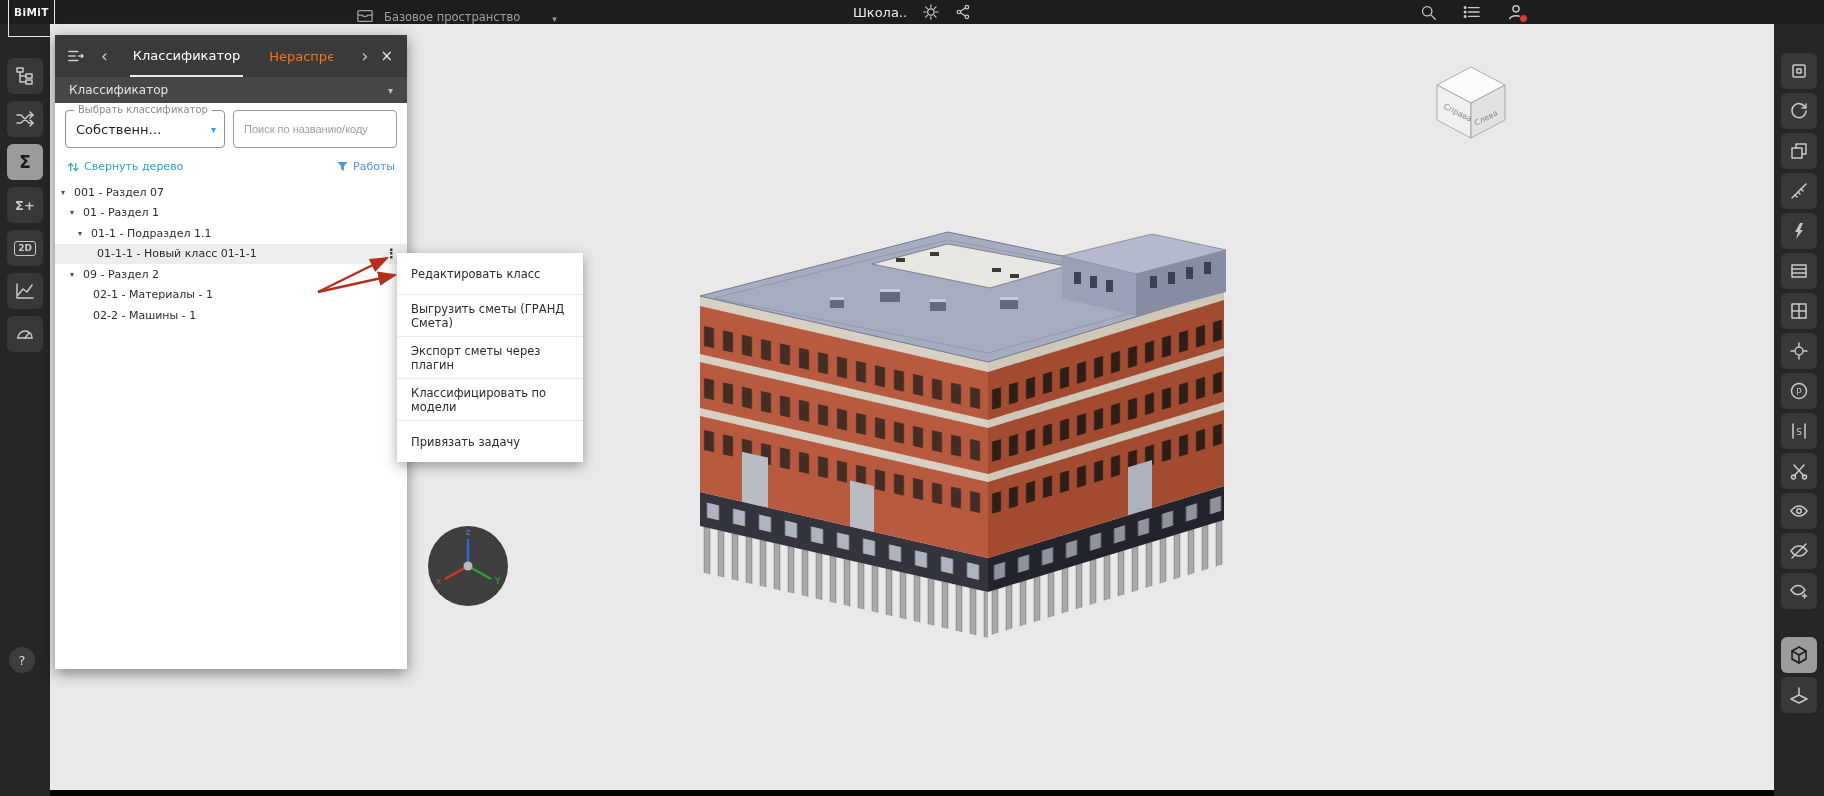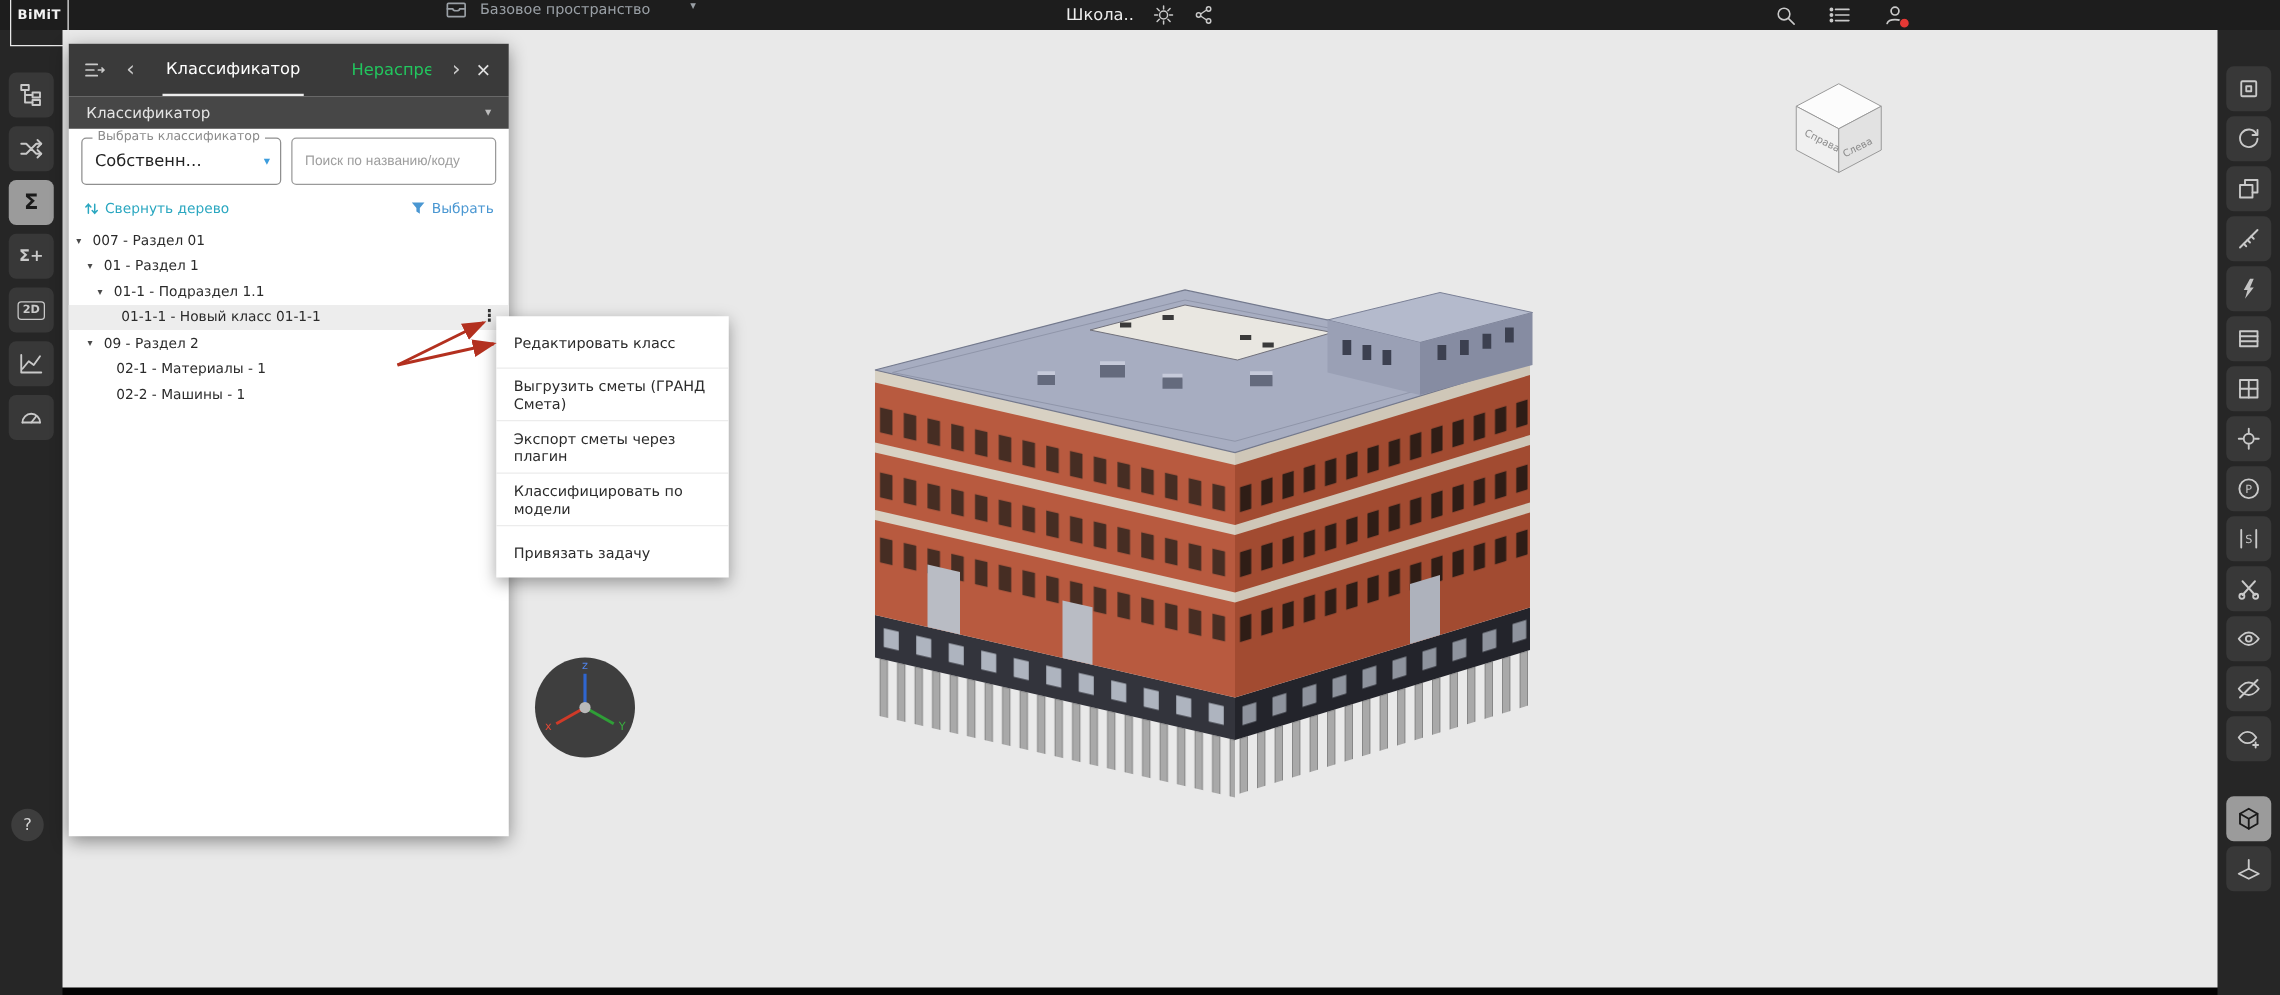--- a/index.html
+++ b/index.html
@@ -5,21 +5,21 @@
   html,body{margin:0;padding:0}
   body{width:1824px;height:796px;overflow:hidden;position:relative;background:#e9e9e9;
        font-family:"DejaVu Sans","Liberation Sans",sans-serif;-webkit-font-smoothing:antialiased}
   svg{display:block}
 
   
   .topbar{position:absolute;left:0;top:0;right:0;height:24px;background:#1d1d1d;z-index:30;
           display:flex;align-items:center}
   .logo{margin-left:8px;border:1px solid #e8e8e8;color:#f2f2f2;font-size:10.5px;font-weight:bold;
         padding:18px 5px;letter-spacing:.4px}
-  .ws{position:absolute;left:356px;top:0;height:24px;display:flex;align-items:flex-start;gap:10px;
+  .ws{position:absolute;left:356px;top:0;height:24px;display:flex;align-items:flex-end;gap:10px;
       color:#9aa0a6;font-size:11.5px}
   .ws .wscaret{font-size:9px;margin-left:22px;color:#9aa0a6}
   .centergrp{position:absolute;left:50%;top:0;height:24px;transform:translateX(-50%);
              display:flex;align-items:center;gap:16px;color:#ededed;font-size:13px}
   .tricons{position:absolute;left:1420px;top:0;height:24px;display:flex;align-items:center;gap:26px}
   .usrwrap{position:relative;width:18px;height:18px}
   .badge{position:absolute;right:-3px;bottom:-2px;width:7px;height:7px;border-radius:50%;
          background:#e53935;border:1px solid #1d1d1d}
 
   
@@ -36,21 +36,21 @@
 
   
   .panel{position:absolute;left:55px;top:35px;width:352px;height:634px;background:#fff;
          box-shadow:0 4px 14px rgba(0,0,0,.45);z-index:40;display:flex;flex-direction:column}
   .phead{height:42px;background:#3a3a3a;display:flex;align-items:center;flex:0 0 auto}
   .pmenuicon{margin-left:12px}
   .chev{color:#c9c9c9;font-size:17px;line-height:1}
   .chevl{margin-left:16px}
   .ptab{font-size:13px;color:#fff;height:42px;display:flex;align-items:center;box-sizing:border-box;
         border-bottom:2px solid #ececec;padding:0 3px;margin-left:22px}
-  .ptab2{font-size:13px;color:#22c55e;margin-left:38px;max-width:64px;overflow:hidden;white-space:nowrap}
+  .ptab2{font-size:13px;color:#f97316;margin-left:26px;max-width:64px;overflow:hidden;white-space:nowrap}
   .chevr{margin-left:auto}
   .pclose{color:#e3e3e3;font-size:15px;margin:0 14px 0 12px}
   .sbar{height:26px;background:#474747;color:#e3e3e3;font-size:12px;display:flex;align-items:center;
         padding:0 14px;flex:0 0 auto}
   .sbar .scaret2{margin-left:auto;color:#bdbdbd;font-size:10px}
   .formrow{display:flex;gap:8px;padding:7px 10px 0;flex:0 0 auto}
   .selbox{position:relative;width:163px;height:38px;border:1px solid #8f8f8f;border-radius:4px;
           box-sizing:border-box;display:flex;align-items:center;background:#fff}
   .flabel{position:absolute;top:-7px;left:8px;background:#fff;padding:0 4px;font-size:10px;color:#8a8a8a;white-space:nowrap}
   .selval{font-size:13px;color:#222;padding-left:10px;white-space:nowrap;overflow:hidden}
@@ -477,27 +477,27 @@
             <path d="M4 10V2M4 2L1.8 4.5M4 2l2.2 2.5"></path>
             <path d="M9.5 2v8M9.5 10L7.3 7.5M9.5 10l2.2-2.5"></path>
           </g>
         </svg>
       <span>Свернуть дерево</span>
     </span>
     <span class="linkr">
       <svg width="11" height="11" viewBox="0 0 12 11">
           <path d="M0.5 0.5h11L7.5 5.3v5L4.5 8.5v-3.2z" fill="#4a97d2"></path>
         </svg>
-      <span>Выбрать</span>
+      <span>Работы</span>
     </span>
   </div>
   <div class="tree">
     <div class="trow pl0">
       <span class="tcaret">▾</span>
-      <span>007 - Раздел 01</span>
+      <span>001 - Раздел 07</span>
     </div>
     <div class="trow pl1">
       <span class="tcaret">▾</span>
       <span>01 - Раздел 1</span>
     </div>
     <div class="trow pl2">
       <span class="tcaret">▾</span>
       <span>01-1 - Подраздел 1.1</span>
     </div>
     <div class="trow pl3 selrow">

